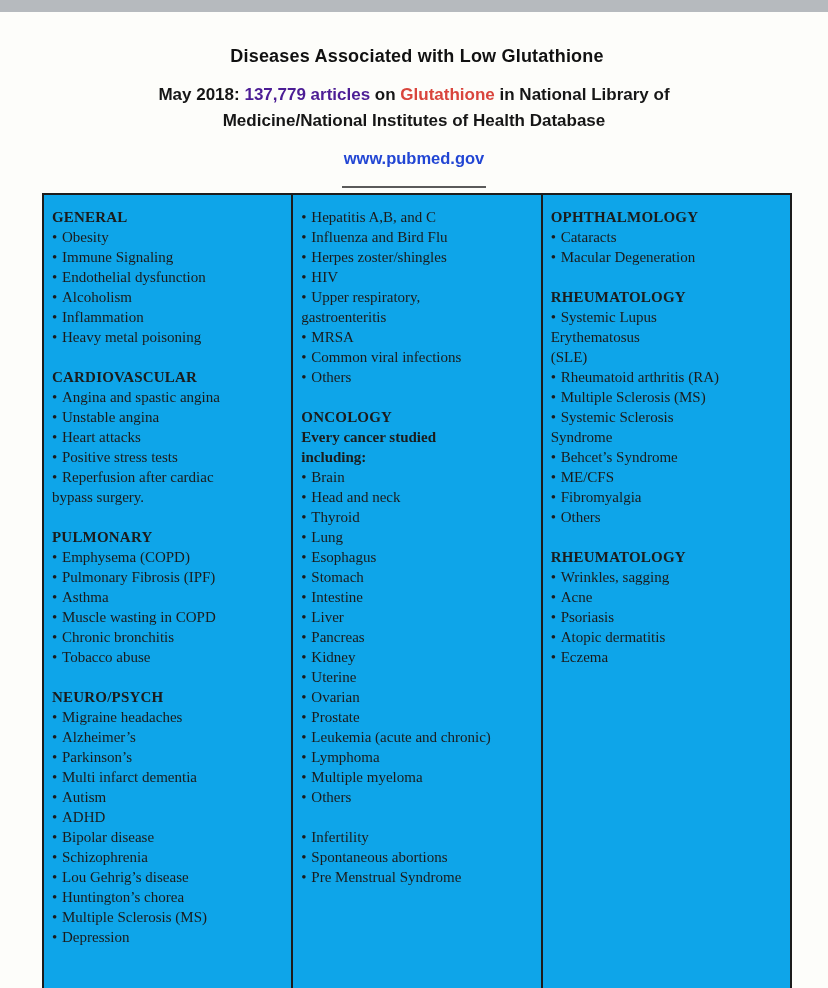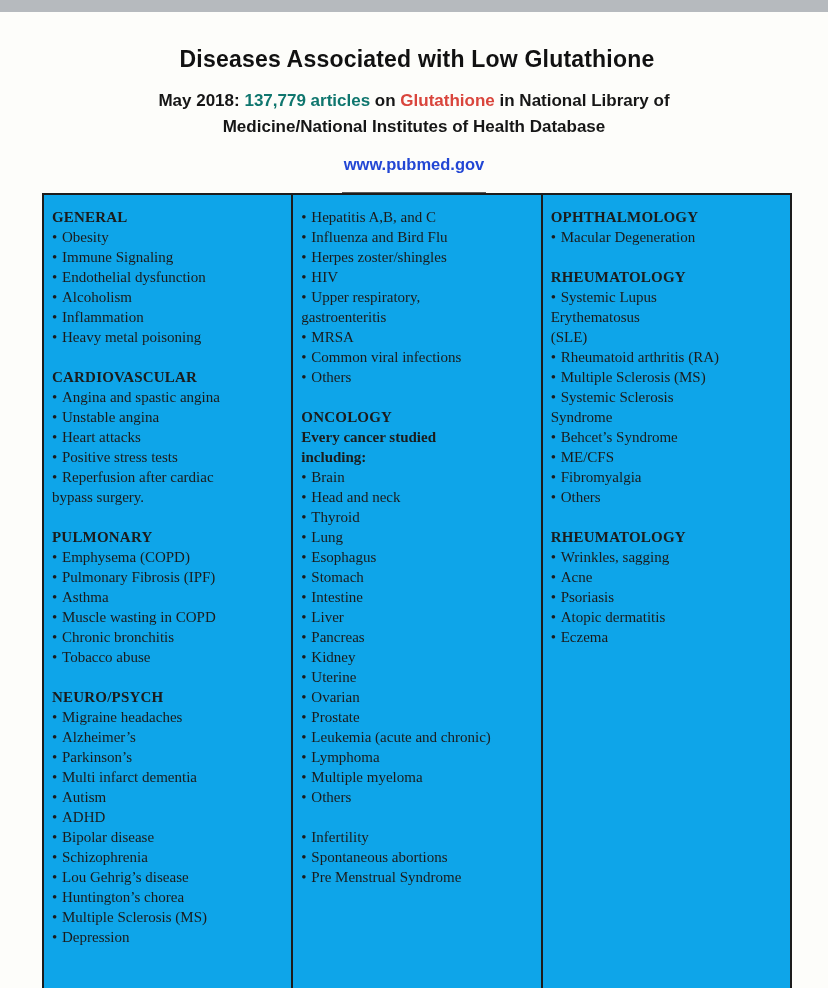--- a/index.html
+++ b/index.html
@@ -11,21 +11,21 @@
     overflow:hidden;
     position:relative;
   }
   .top-bar{
     width:828px;height:12px;
     background:#b6babe;
   }
   .page-title{
     margin:34px 0 0 6px;
     text-align:center;
-    font-size:23px;
+    font-size:18px;
     font-weight:bold;
     color:#111;
     letter-spacing:.2px;
   }
   .subtitle{
     margin:15px auto 0 auto;
     max-width:600px;
     text-align:center;
     font-size:17px;
     line-height:26px;
@@ -75,21 +75,21 @@
   .subheading{ font-weight:bold; }
   .bullet{ margin-right:1px; }
 </style>
 </head>
 <body>
 
 <div class="top-bar" style="background: rgb(182, 186, 190);"></div>
 
 <h1 class="page-title">Diseases Associated with Low Glutathione</h1>
 
-<p class="subtitle"><span>May 2018: </span><span class="red" style="color: #0f766e;">137,779 articles</span><span> on </span><span class="red" style="color: rgb(217, 69, 60);">Glutathione</span><span> in National Library of Medicine/National Institutes of Health Database</span></p>
+<p class="subtitle"><span>May 2018: </span><span class="red" style="color: #4c1d95;">137,779 articles</span><span> on </span><span class="red" style="color: rgb(217, 69, 60);">Glutathione</span><span> in National Library of Medicine/National Institutes of Health Database</span></p>
 
 <a class="pubmed-link" href="#" style="color: rgb(34, 70, 212);">www.pubmed.gov</a>
 
 <div class="disease-table" style="border-color: rgb(28, 28, 28);">
     <div class="col">
       <div class="section">
         <div class="heading">GENERAL</div>
         <div class="item"><span class="bullet">• </span>Obesity</div>
         <div class="item"><span class="bullet">• </span>Immune Signaling</div>
         <div class="item"><span class="bullet">• </span>Endothelial dysfunction</div>
@@ -167,20 +167,21 @@
       </div>
       <div class="section">
         <div class="item"><span class="bullet">• </span>Infertility</div>
         <div class="item"><span class="bullet">• </span>Spontaneous abortions</div>
         <div class="item"><span class="bullet">• </span>Pre Menstrual Syndrome</div>
       </div>
     </div>
     <div class="col">
       <div class="section">
         <div class="heading">OPHTHALMOLOGY</div>
+        <div class="item"><span class="bullet">• </span>Cataracts</div>
         <div class="item"><span class="bullet">• </span>Macular Degeneration</div>
       </div>
       <div class="section">
         <div class="heading">RHEUMATOLOGY</div>
         <div class="item"><span class="bullet">• </span>Systemic Lupus
 Erythematosus
 (SLE)</div>
         <div class="item"><span class="bullet">• </span>Rheumatoid arthritis (RA)</div>
         <div class="item"><span class="bullet">• </span>Multiple Sclerosis (MS)</div>
         <div class="item"><span class="bullet">• </span>Systemic Sclerosis

